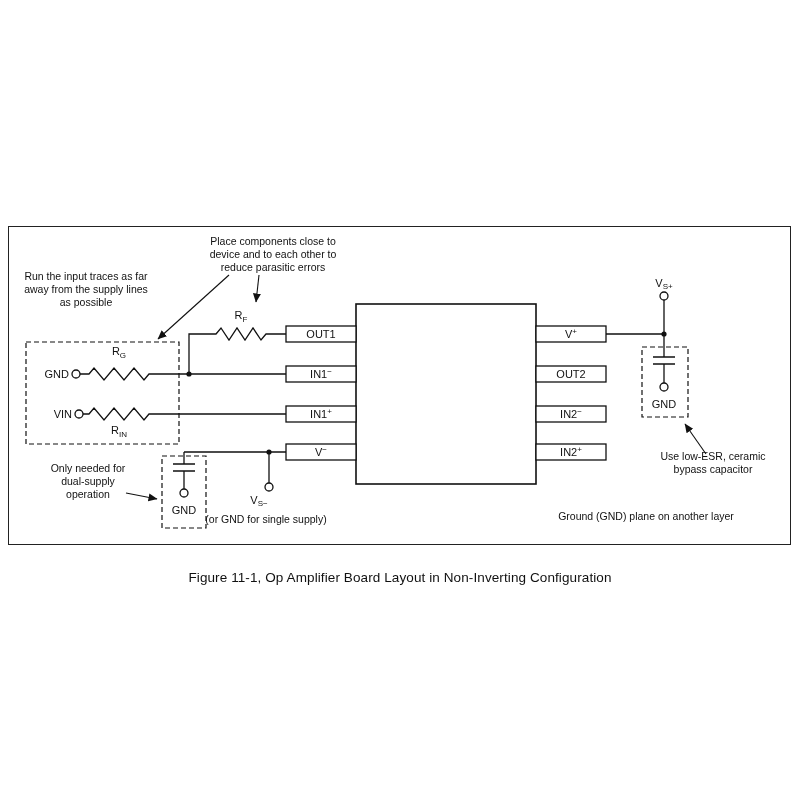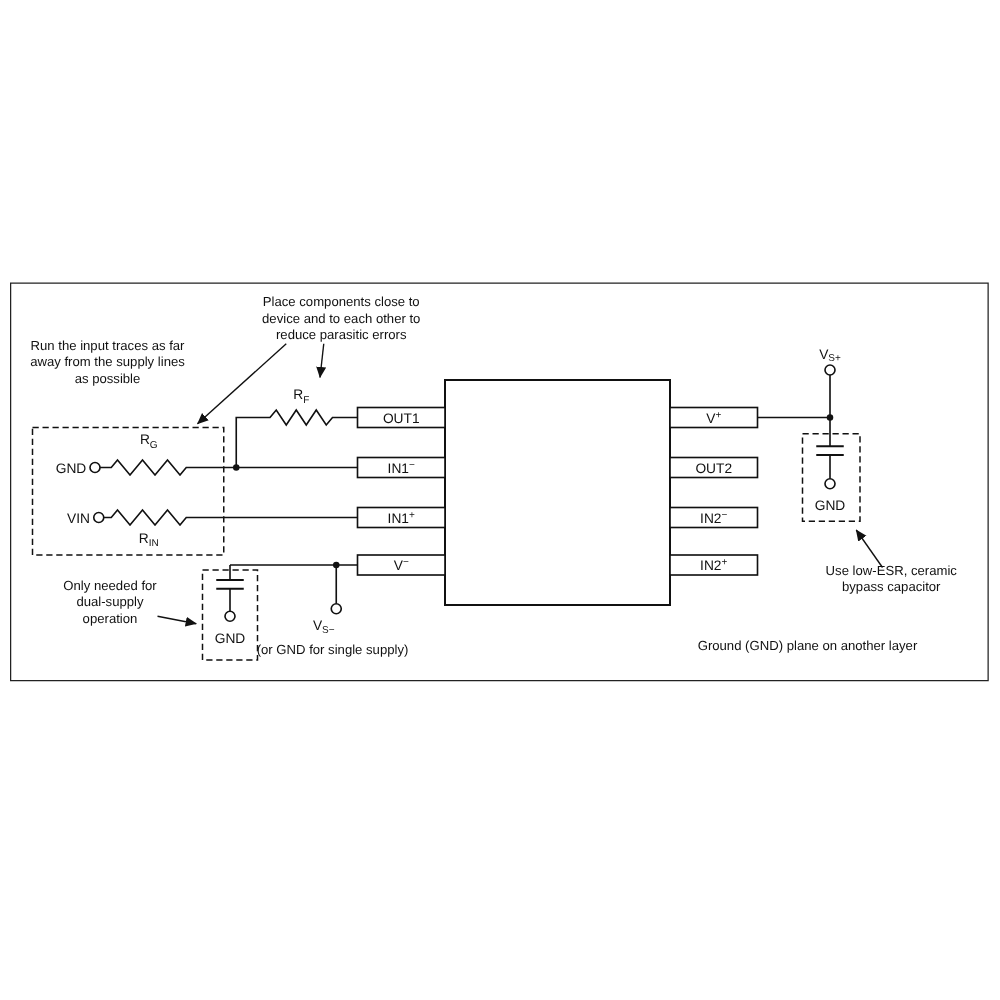--- a/index.html
+++ b/index.html
@@ -117,14 +117,15 @@
 
       <g stroke="#111" stroke-width="1.1" fill="none">
         <line x1="220" y1="48" x2="149" y2="112" marker-end="url(#arr)"></line>
         <line x1="250" y1="48" x2="247" y2="75" marker-end="url(#arr)"></line>
         <line x1="697" y1="227" x2="676" y2="197" marker-end="url(#arr)"></line>
         <line x1="117" y1="266" x2="148" y2="272" marker-end="url(#arr)"></line>
       </g>
     </svg>
   </div>
 
+  <div class="caption">Figure 11-1, Op Amplifier Board Layout in Non-Inverting Configuration</div>
 
 </div>
 
 </body></html>

